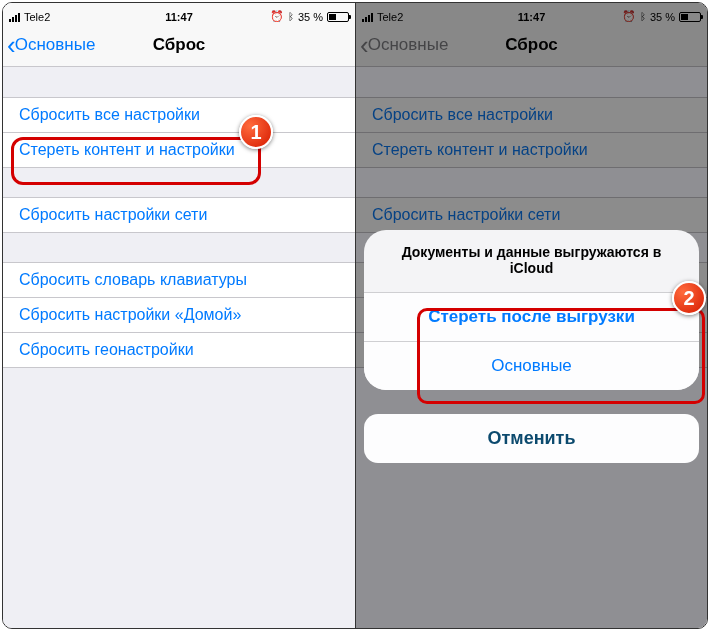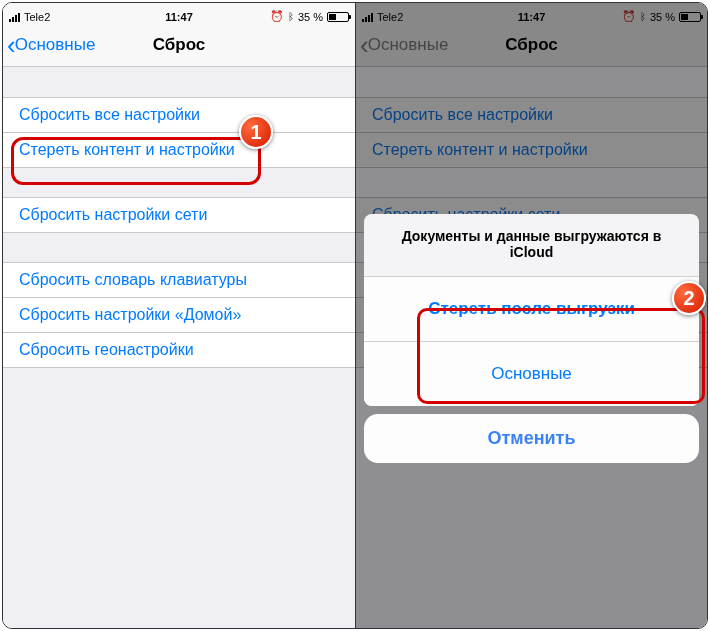--- a/index.html
+++ b/index.html
@@ -125,48 +125,48 @@
 
   
   .modal-wrap {
     position: absolute;
     left: 8px; right: 8px;
     bottom: 165px;
     z-index: 10;
   }
   .sheet {
     background: #f4f4f6;
-    border-radius: 8px;
+    border-radius: 22px;
     overflow: hidden;
   }
   .sheet-head {
     padding: 14px 20px 12px;
     text-align: center;
   }
   .sheet-title { font-size: 14px; font-weight: 600; color: #000; margin-bottom: 4px; }
   .sheet-msg { font-size: 12px; color: #3a3a3c; line-height: 1.35; }
   .sheet-btn {
     border-top: 1px solid #cfcfd2;
     text-align: center;
-    padding: 22px 12px;
+    padding: 14px 12px;
     font-size: 17px;
     color: #007aff;
     cursor: pointer;
     background: #fdfdfe;
   }
   .sheet-btn.bold { font-weight: 600; }
   .cancel {
-    margin-top: 8px;
+    margin-top: 24px;
     background: #fdfdfe;
     border-radius: 14px;
     text-align: center;
     padding: 14px 12px;
     font-size: 18px;
     font-weight: 600;
-    color: #3b82f6;
+    color: #0c4a6e;
     cursor: pointer;
   }
 
   
   .ring2 {
     position: absolute;
     border: 3px solid #d40000;
     border-radius: 10px;
     pointer-events: none;
     z-index: 15;

